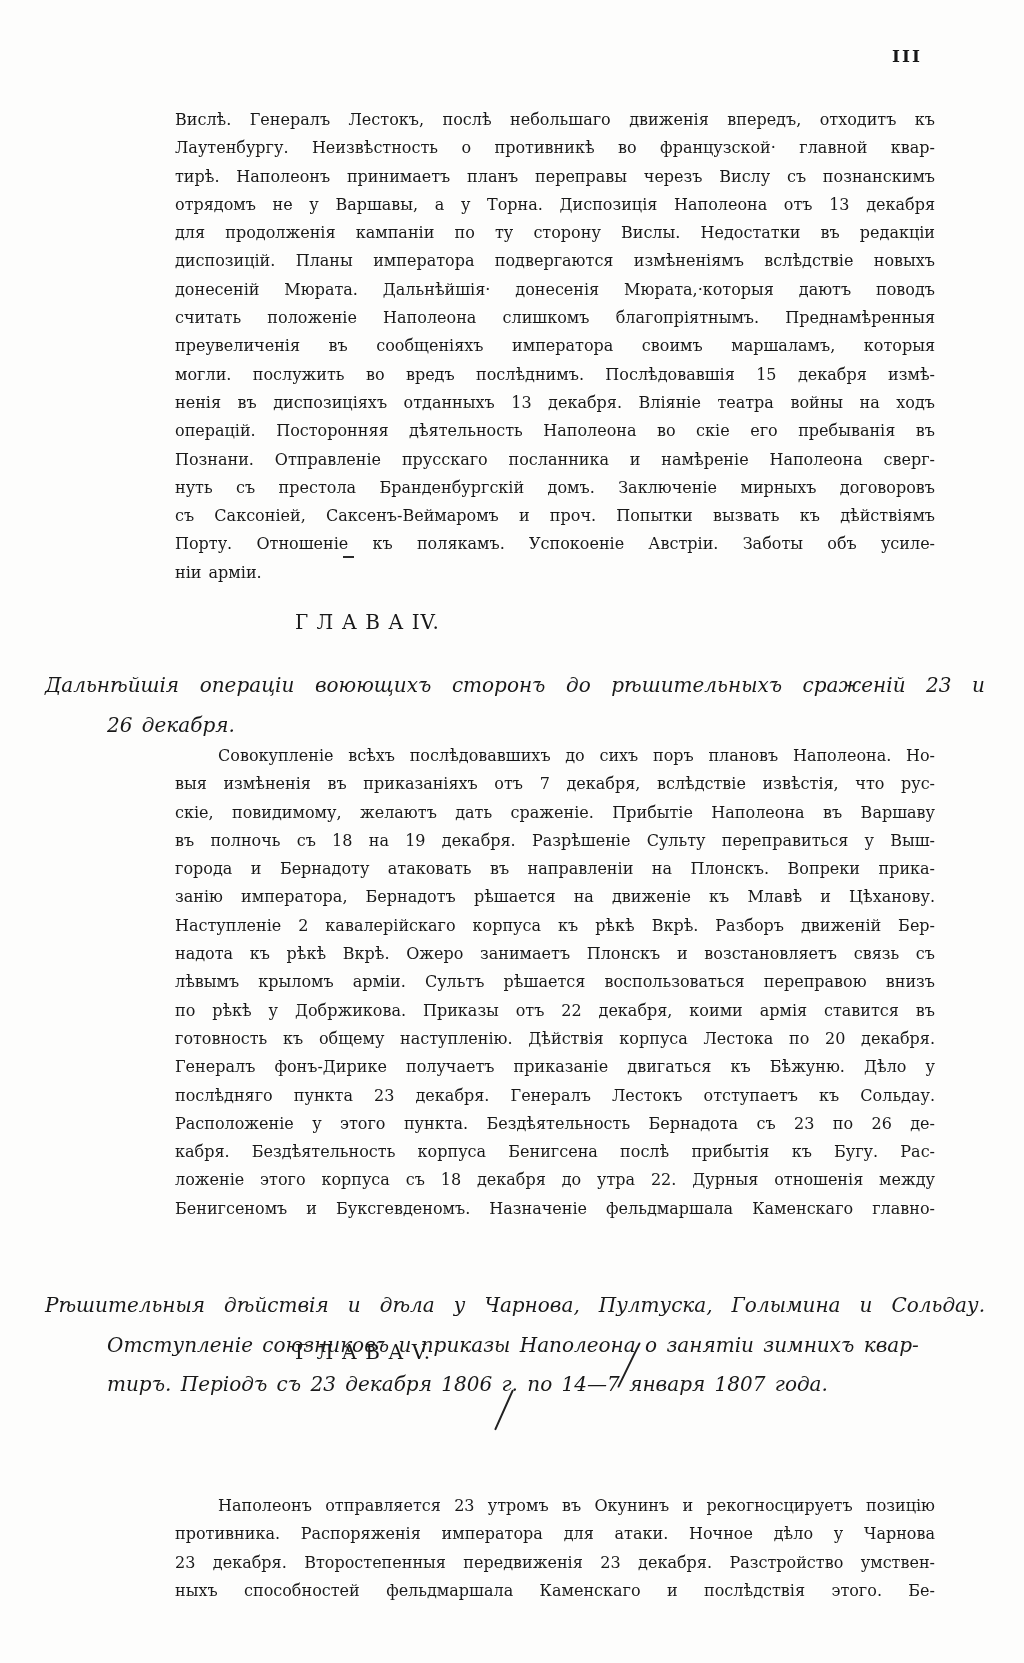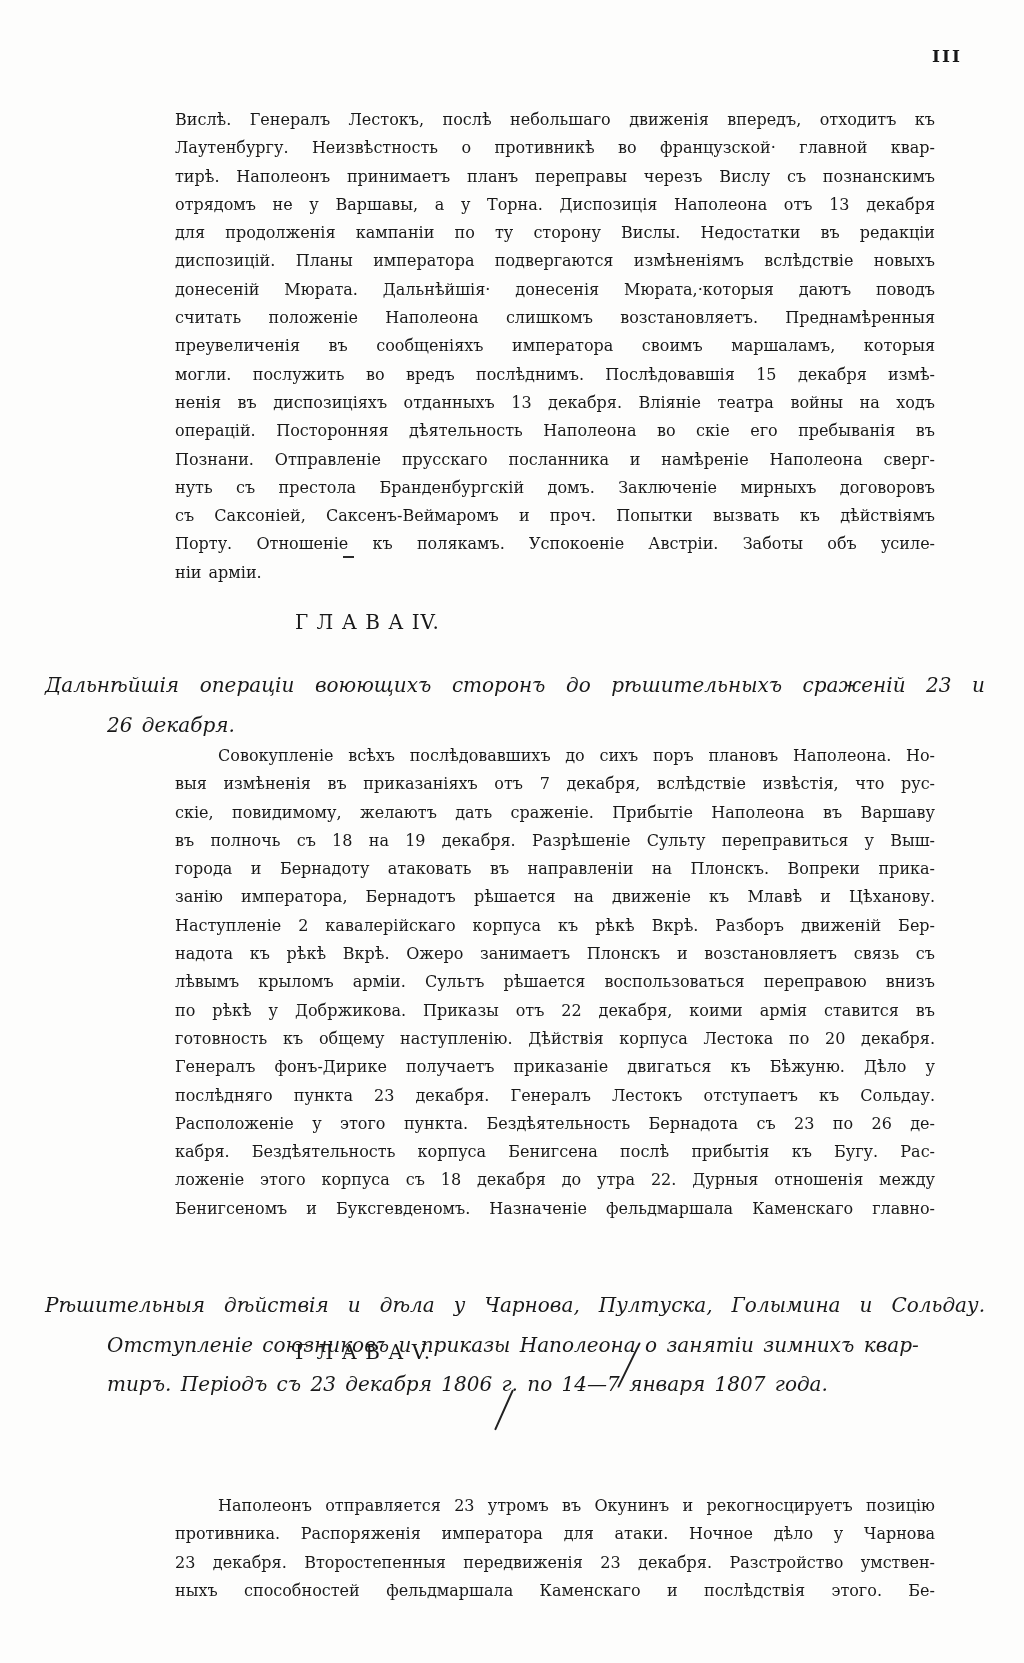--- a/index.html
+++ b/index.html
@@ -7,21 +7,21 @@
     width: 1024px; height: 1663px;
     background: #fdfdfc;
     position: relative;
     overflow: hidden;
     font-family: "DejaVu Serif", "Liberation Serif", serif;
     color: #191919;
   }
   .page { position: absolute; inset: 0; }
 
   .page-number {
-    position: absolute; top: 46px; left: 932px;
+    position: absolute; top: 46px; left: 892px;
     font-size: 17px; letter-spacing: 2px; font-weight: bold;
   }
 
   .summary {
     position: absolute; left: 175px; width: 760px;
     font-size: 16px; line-height: 28.3px;
     word-spacing: 2px;
   }
   .para1 { top: 106px; }
   .para2 { top: 742px; }
@@ -67,21 +67,21 @@
   <div class="page-number">III</div>
 
   <div class="summary para1">
       <div class="tline">Вислѣ.  Генералъ Лестокъ, послѣ небольшаго движенія впередъ, отходитъ къ</div>
       <div class="tline">Лаутенбургу.  Неизвѣстность о противникѣ во французской· главной квар-</div>
       <div class="tline">тирѣ.  Наполеонъ принимаетъ планъ переправы черезъ Вислу съ познанскимъ</div>
       <div class="tline">отрядомъ не у Варшавы, а у Торна.  Диспозиція Наполеона отъ 13 декабря</div>
       <div class="tline">для продолженія кампаніи по ту сторону Вислы.  Недостатки въ редакціи</div>
       <div class="tline">диспозицій.  Планы императора подвергаются измѣненіямъ вслѣдствіе новыхъ</div>
       <div class="tline">донесеній Мюрата.  Дальнѣйшія· донесенія Мюрата,·которыя даютъ поводъ</div>
-      <div class="tline">считать положеніе Наполеона слишкомъ возстановляетъ.  Преднамѣренныя</div>
+      <div class="tline">считать положеніе Наполеона слишкомъ благопріятнымъ.  Преднамѣренныя</div>
       <div class="tline">преувеличенія въ сообщеніяхъ императора своимъ маршаламъ, которыя</div>
       <div class="tline">могли. послужить во вредъ послѣднимъ.  Послѣдовавшія 15 декабря измѣ-</div>
       <div class="tline">ненія въ диспозиціяхъ отданныхъ 13 декабря.  Вліяніе театра войны на ходъ</div>
       <div class="tline">операцій.  Посторонняя дѣятельность Наполеона во скіе его пребыванія въ</div>
       <div class="tline">Познани.  Отправленіе прусскаго посланника и намѣреніе Наполеона сверг-</div>
       <div class="tline">нуть съ престола Бранденбургскій домъ.  Заключеніе мирныхъ договоровъ</div>
       <div class="tline">съ Саксоніей, Саксенъ-Веймаромъ и проч.  Попытки вызвать къ дѣйствіямъ</div>
       <div class="tline">Порту.  Отношеніе къ полякамъ.  Успокоеніе Австріи.  Заботы объ усиле-</div>
       <div class="tline no-just">ніи арміи.</div>
     </div>

